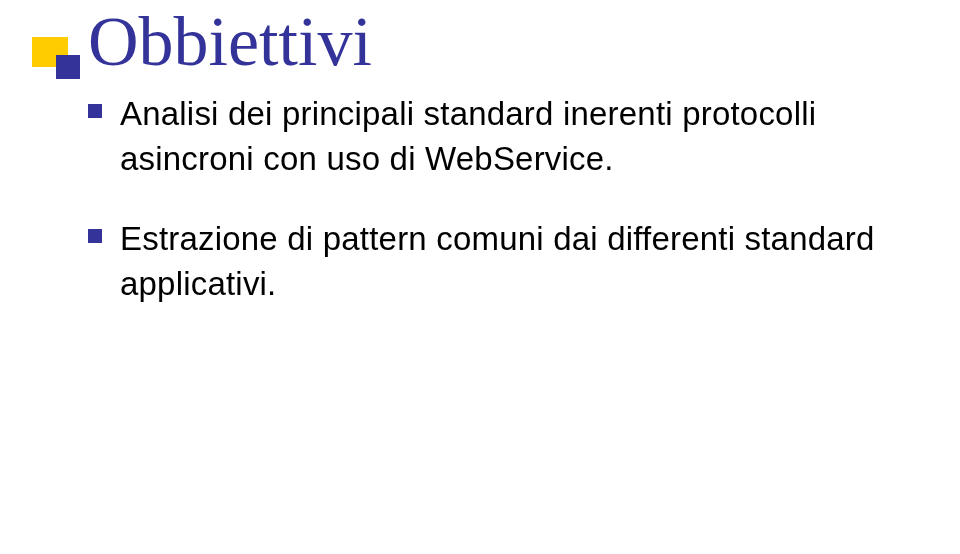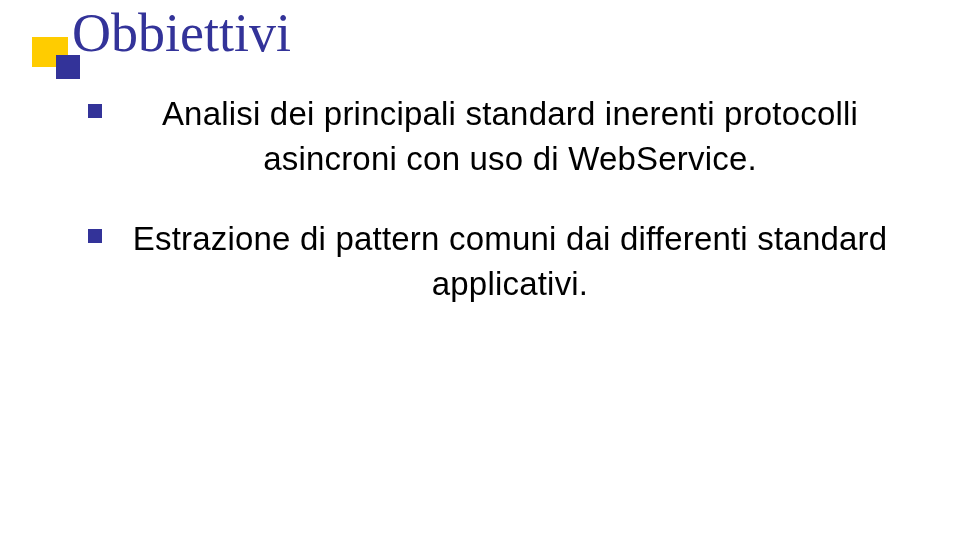--- a/index.html
+++ b/index.html
@@ -35,23 +35,23 @@
     position: absolute;
     right: -12px;
     bottom: -12px;
     width: 24px;
     height: 24px;
     background: #333399;
   }
   .title-text {
     position: relative;
     font-family: "Times New Roman", Times, serif;
-    font-size: 54px;
+    font-size: 70px;
     color: #333399;
-    margin-left: 40px;
+    margin-left: 56px;
     line-height: 1.05;
   }
   .body {
     position: absolute;
     top: 92px;
     left: 88px;
     right: 60px;
   }
   .item {
     display: flex;
@@ -64,21 +64,20 @@
     height: 14px;
     background: #333399;
     margin-top: 12px;
     margin-right: 18px;
   }
   .text {
     font-size: 33px;
     line-height: 1.35;
     color: #000000;
     letter-spacing: 0.2px;
-    text-align: center;
   }
 </style>
 </head>
 <body>
 
 <div class="slide">
 
   <div class="title-area">
     <div class="title-bar"></div>
     <div class="title-text">Obbiettivi</div>

